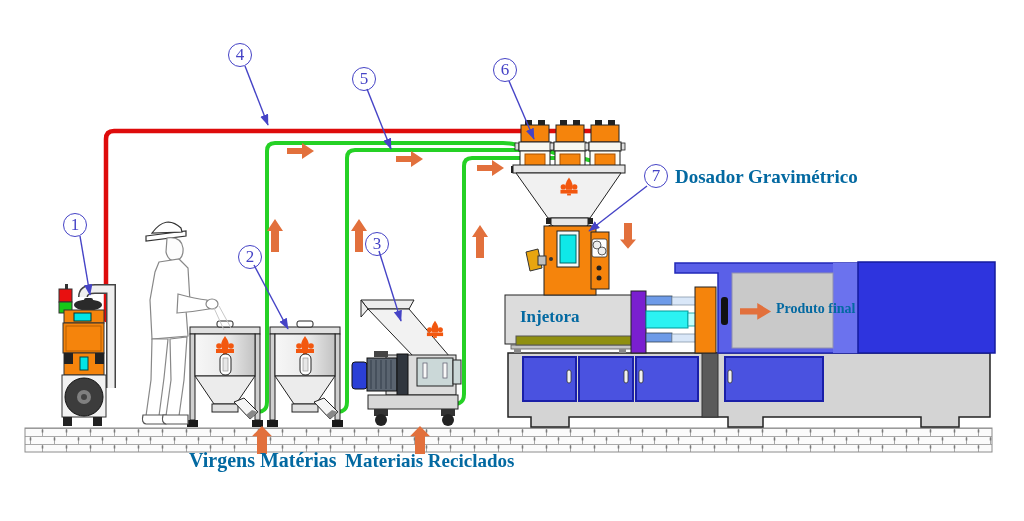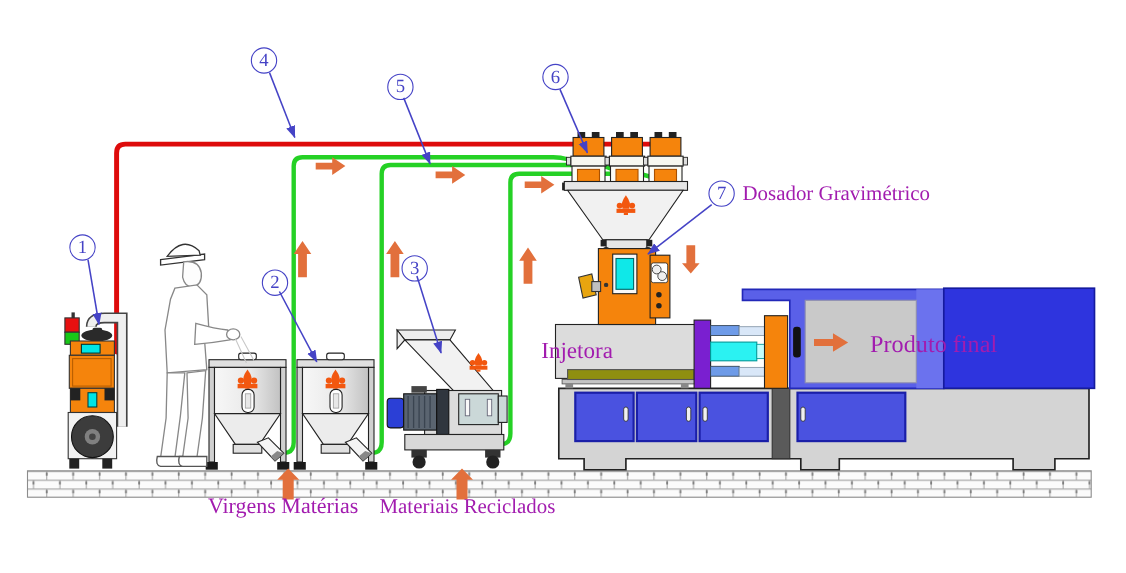--- a/index.html
+++ b/index.html
@@ -2,25 +2,25 @@
 <html><head>
 <meta charset="utf-8">
 <style>
   html,body{margin:0;padding:0;background:#fff;}
   #stage{position:relative;width:1024px;height:521px;background:#ffffff;overflow:hidden;
          font-family:"Liberation Serif","DejaVu Serif",serif;}
   #stage svg{position:absolute;left:0;top:0;}
   .callout{position:absolute;width:24px;height:24px;border:1.6px solid #4543C6;border-radius:50%;
            color:#4543C6;font-size:17px;display:flex;align-items:center;justify-content:center;
            box-sizing:border-box;background:transparent;}
-  .lbl{position:absolute;font-weight:normal;color:#a21caf;white-space:nowrap;line-height:1;text-align:right;}
+  .lbl{position:absolute;font-weight:bold;color:#0369a1;white-space:nowrap;line-height:1;text-align:right;}
   .lbl-dosador{left:675px;top:167px;font-size:19px;}
   .lbl-mistura{left:646px;top:224px;font-size:19px;}
-  .lbl-injetora{left:492px;top:308px;font-size:21px;}
-  .lbl-produto{left:776px;top:302px;font-size:22px;margin-left:15px;}
+  .lbl-injetora{left:520px;top:308px;font-size:17px;}
+  .lbl-produto{left:776px;top:302px;font-size:14px;}
   .lbl-virgens{left:189px;top:450px;font-size:20px;}
   .lbl-reciclados{left:345px;top:451px;font-size:19px;}
 </style>
 </head>
 <body>
 
 <div id="stage">
 
 <svg width="1024" height="521" viewBox="0 0 1024 521">
   <defs>

